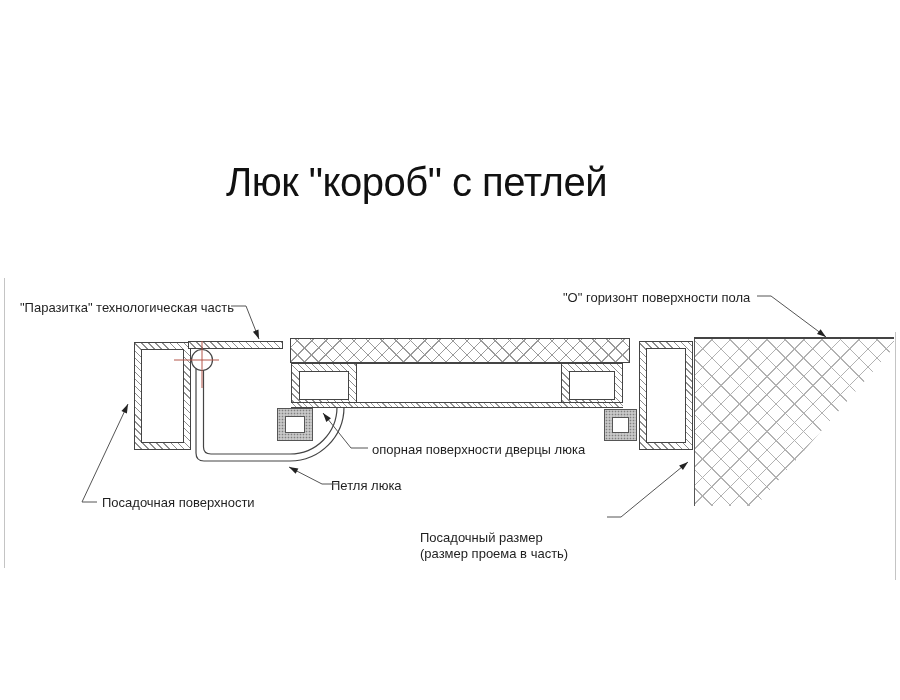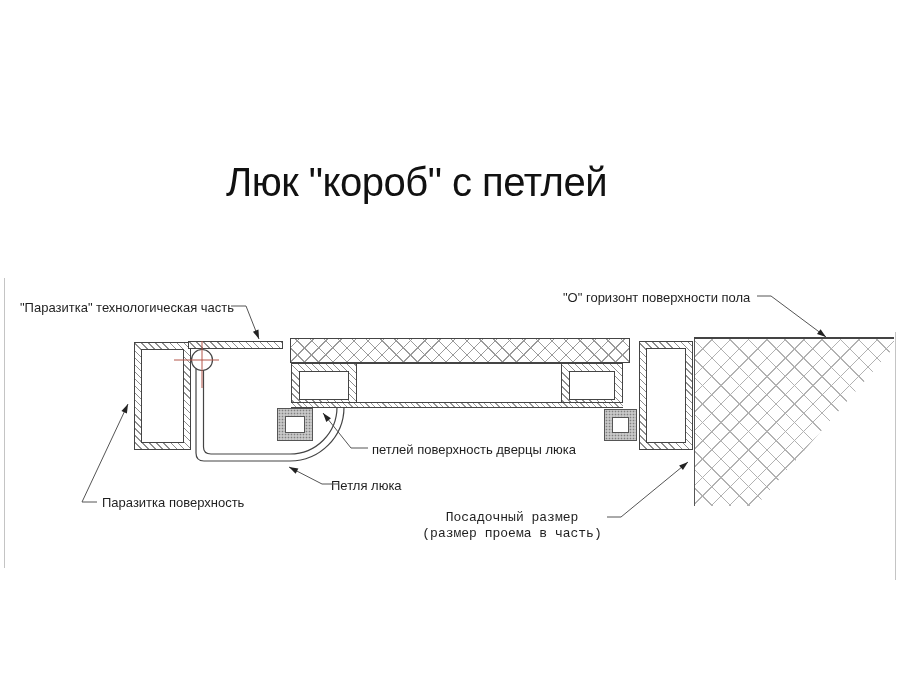--- a/index.html
+++ b/index.html
@@ -86,26 +86,26 @@
 
   <div class="hatchbox" style="left:639px;top:341px;width:54px;height:109px;">
     <div class="whitein" style="left:6px;top:6px;width:40px;height:95px;"></div>
   </div>
 
   <div class="thinline" style="left:694px;top:337px;width:200px;height:2px;"></div>
   <div class="floorhatch" style="left:694px;top:339px;width:200px;height:167px;"></div>
 
   <div class="lbl" style="left:20px;top:299px;">"Паразитка" технологическая часть</div>
   <div class="lbl" style="left:563px;top:289px;">"О" горизонт поверхности пола</div>
-  <div class="lbl" style="left:372px;top:441px;">петлей поверхность дверцы люка</div>
+  <div class="lbl" style="left:372px;top:441px;">опорная поверхности дверцы люка</div>
   <div class="lbl" style="left:331px;top:477px;">Петля люка</div>
   <div class="lbl" style="left:102px;top:494px;">
-    <div>Паразитка поверхность</div>
+    <div>Посадочная поверхности</div>
   </div>
-  <div class="lbl" style="left:420px;top:510px;width:184px;text-align:center;line-height:16px;font-family:Liberation Mono, monospace;">
+  <div class="lbl" style="left:420px;top:530px;width:184px;text-align:left;line-height:16px;">
     <div>Посадочный размер</div>
     <div>(размер проема в часть)</div>
   </div>
 
   <svg class="overlay" width="900" height="700" viewBox="0 0 900 700">
 
     <path d="M196,369 L196,453 Q196,461 204,461 L290,461 A54,54 0 0 0 344,407" fill="none" stroke="#444" stroke-width="1.2"></path>
     <path d="M203.5,369 L203.5,447 Q203.5,454 211,454 L290,454 A47,47 0 0 0 337,407" fill="none" stroke="#444" stroke-width="1.2"></path>
 
     <circle cx="202" cy="360" r="10.5" fill="#ffffff" stroke="#444" stroke-width="1.2"></circle>

